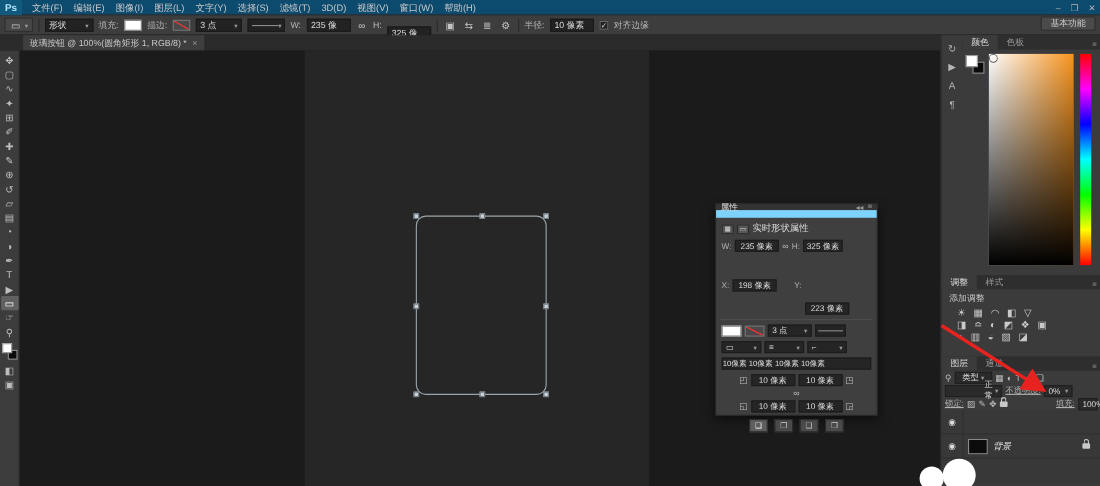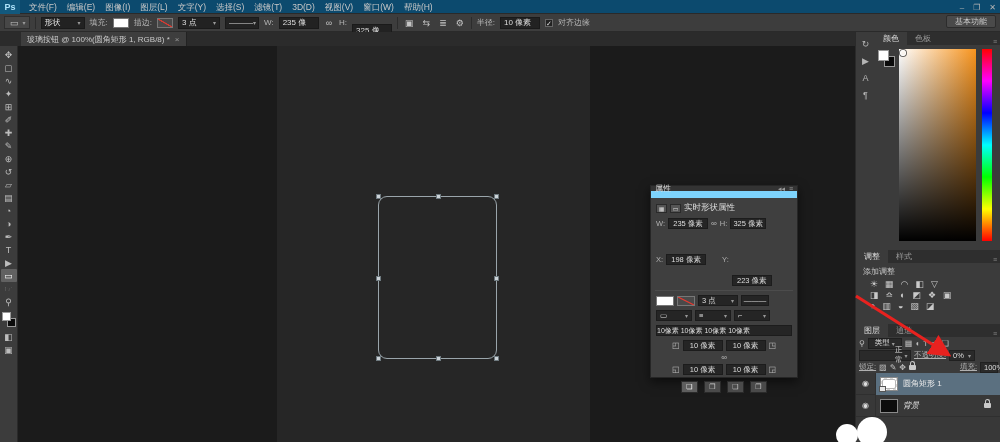--- a/index.html
+++ b/index.html
@@ -493,26 +493,20 @@
         <div class="lfield" style="width:18px; justify-content:space-between;">
           <span>100%</span>
           <span class="caret">▾</span>
         </div>
       </div>
       <div class="layerlist">
         <div class="layer sel">
           <div class="eyecell">
               <span>◉</span>
             </div>
-          <div class="layermain">
-            <div class="thumb-shape">
-                <div class="thumb-badge"></div>
-              </div>
-            <span class="lname">圆角矩形 1</span>
-          </div>
         </div>
         <div class="layer">
           <div class="eyecell">
               <span>◉</span>
             </div>
           <div class="layermain">
             <div class="thumb-bg"></div>
             <span class="lname bgname">背景</span>
             <span class="lockicon"></span>
           </div>

